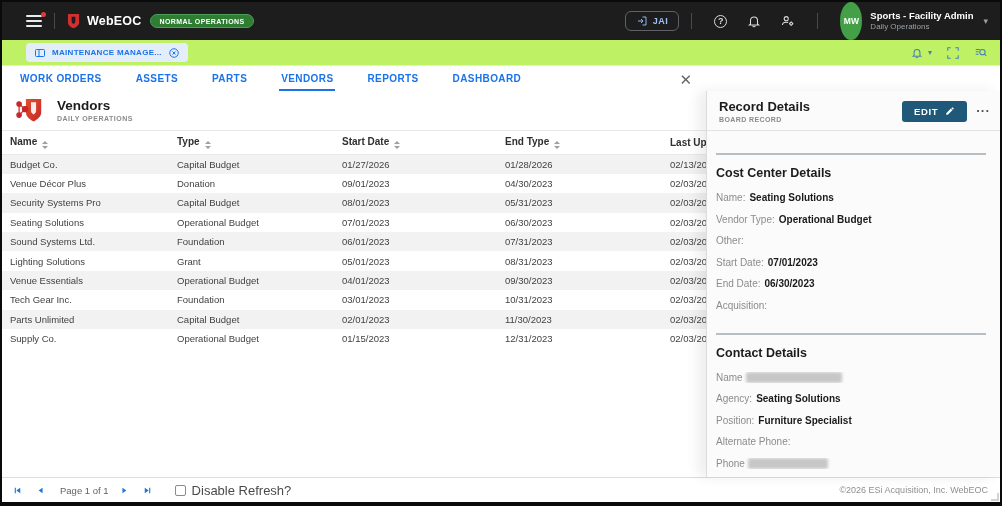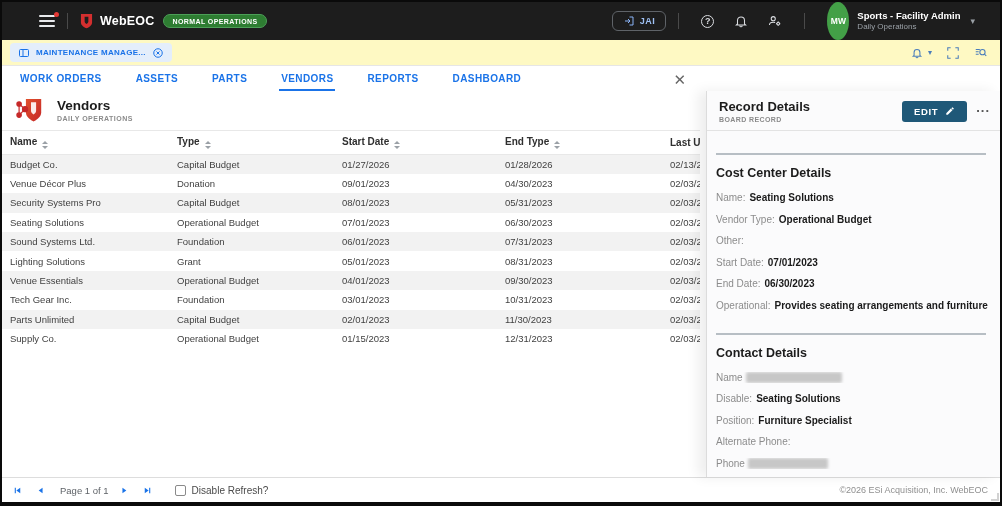--- a/index.html
+++ b/index.html
@@ -4,51 +4,51 @@
 <style>
   :root{
     --accent:#1a73e8; --badge-green:#2e7d32; --edit-btn:#1f5878;
     --avatar-green:#43a047; --logo-red:#d32f2f; --alt-row:#f2f2f2;
   }
   *{box-sizing:border-box; margin:0; padding:0;}
   body{font-family:"Liberation Sans", sans-serif; background:#333; width:1002px; height:506px;}
   .screen{width:1002px;height:506px;border:2px solid #0a0a0a;border-bottom-width:4px;display:flex;flex-direction:column;background:#fff;overflow:hidden;}
 
   
-  .topbar{flex:0 0 30px;background:#1d1d1d;display:flex;align-items:center;padding:0 25px;color:#e8eaed;}
+  .topbar{flex:0 0 30px;background:#1d1d1d;display:flex;align-items:center;padding:0 12px;color:#e8eaed;}
   .hamburger{position:relative;width:16px;height:12px;display:flex;flex-direction:column;justify-content:space-between;cursor:pointer;margin-left:12px;}
   .hamburger i{display:block;height:2px;background:#e8eaed;border-radius:1px;}
   .hamburger .dot{position:absolute;top:-3px;right:-4px;width:5px;height:5px;border-radius:50%;background:#e53935;}
   .tb-divider{width:1px;height:16px;background:#4a4a4a;margin:0 12px;}
   .shield{width:13px;height:16px;}
   .app-name{font-size:12.5px;font-weight:bold;color:#fff;margin-left:7px;letter-spacing:.2px;}
   .status-badge{margin-left:9px;background:var(--badge-green);border:1px solid #4c9f57;color:#fff;font-size:7px;font-weight:bold;letter-spacing:.4px;padding:2.5px 8px;border-radius:9px;}
   .tb-right{margin-left:auto;display:flex;align-items:center;gap:0;}
   .jai-btn{display:flex;align-items:center;gap:5px;border:1px solid #5f6368;border-radius:6px;padding:3px 10px;cursor:pointer;}
   .jai-btn svg{width:12px;height:12px;stroke:#8ab4f8;fill:none;stroke-width:2;}
   .jai-btn span{font-size:9px;font-weight:bold;color:#9fc1f5;letter-spacing:.5px;}
   .tb-icon{width:14px;height:14px;margin:0 10px;cursor:pointer;stroke:#dadce0;fill:none;stroke-width:1.8;}
   .help-circle{width:13px;height:13px;border:1.4px solid #dadce0;border-radius:50%;font-size:9px;color:#dadce0;display:flex;align-items:center;justify-content:center;font-weight:bold;margin:0 10px;cursor:pointer;}
   .avatar{width:22px;height:38px;border-radius:50%;background:var(--avatar-green);color:#fff;font-size:8.5px;font-weight:bold;display:flex;align-items:center;justify-content:center;margin:0 8px 0 10px;cursor:pointer;}
   .user-text{line-height:1.15;cursor:pointer;}
   .user-name{font-size:9.5px;font-weight:bold;color:#fff;}
   .user-sub{font-size:8px;color:#9aa0a6;}
   .caret{color:#9aa0a6;font-size:9px;margin-left:10px;cursor:pointer;}
 
   
-  .boardbar{flex:0 0 26px;background:#fef9c3;border-bottom:1px solid #e6e6e6;display:flex;align-items:center;padding:0 12px 0 8px;}
+  .boardbar{flex:0 0 26px;background:#bef264;border-bottom:1px solid #e6e6e6;display:flex;align-items:center;padding:0 12px 0 24px;}
   .board-tab{display:flex;align-items:center;gap:6px;background:#e4eefb;border-radius:4px;padding:3.5px 8px;cursor:pointer;}
   .board-tab svg{width:12px;height:12px;stroke:var(--accent);fill:none;stroke-width:2;}
   .board-tab .lbl{font-size:8px;font-weight:bold;color:var(--accent);letter-spacing:.3px;}
   .bb-right{margin-left:auto;display:flex;align-items:center;gap:14px;}
   .bb-right svg{width:14px;height:14px;stroke:#4a7dbb;fill:none;stroke-width:1.8;cursor:pointer;}
   .bb-caret{color:#4a7dbb;font-size:8px;margin-left:-10px;cursor:pointer;}
 
   
-  .content{flex:1;display:flex;min-height:0;gap:6px;}
+  .content{flex:1;display:flex;min-height:0;}
   .left-pane{flex:1;min-width:0;display:flex;flex-direction:column;background:#fff;}
 
   .nav-tabs{display:flex;align-items:center;height:26px;padding:0 12px 0 16px;gap:30px;flex:0 0 26px;}
   .nav-tab{font-size:10px;font-weight:bold;color:var(--accent);letter-spacing:.4px;cursor:pointer;padding:6px 2px 5px;border-bottom:2px solid transparent;white-space:nowrap;}
   .nav-tab.active{border-bottom-color:var(--accent);}
   .pane-close{margin-left:auto;color:#666;font-size:15px;line-height:1;cursor:pointer;padding:0 2px;}
 
   .board-header{display:flex;align-items:center;padding:5px 0 7px 12px;gap:9px;flex:0 0 auto;}
   .vendors-logo{width:34px;height:26px;}
   .bh-title{font-size:13.5px;font-weight:bold;color:#1c1c1c;}
@@ -81,21 +81,21 @@
   .flabel{color:#8c8c8c;}
   .fvalue{font-weight:bold;color:#1a1a1a;margin-left:4px;}
   .redacted{display:inline-block;height:11px;background:#c7c7c7;border-radius:2px;margin-left:3px;filter:blur(1.5px);}
 
   
   .footer{flex:0 0 25px;border-top:1px solid #ddd;background:#fff;display:flex;align-items:center;padding:0 12px 0 10px;position:relative;}
   .pg-btn{display:flex;align-items:center;cursor:pointer;margin-right:12px;}
   .pg-btn svg{width:11px;height:11px;fill:var(--accent);}
   .page-text{font-size:9.5px;color:#5f6368;margin:0 10px 0 2px;}
   .chk{width:11px;height:11px;border:1px solid #8a8a8a;border-radius:2px;background:#fff;margin:0 6px 0 10px;cursor:pointer;flex:0 0 auto;}
-  .chk-label{font-size:10px;color:#4a4a4a;cursor:pointer;text-align:right;}
+  .chk-label{font-size:13px;color:#4a4a4a;cursor:pointer;text-align:right;}
   .copyright{margin-left:auto;font-size:9px;color:#8f8f8f;}
   .resize-corner{position:absolute;right:1px;bottom:1px;width:8px;height:8px;border-right:2px solid #c0c0c0;border-bottom:2px solid #c0c0c0;transform:rotate(0deg);opacity:.7;}
 </style>
 </head>
 <body>
 
 <div class="screen">
 
   <div class="topbar">
     <div class="hamburger">
@@ -341,31 +341,30 @@
           </div>
           <div class="field">
             <span class="flabel">Start Date:</span>
             <span class="fvalue">07/01/2023</span>
           </div>
           <div class="field">
             <span class="flabel">End Date:</span>
             <span class="fvalue">06/30/2023</span>
           </div>
           <div class="field">
-            <span class="flabel">Operational:</span>
-            <span class="fvalue">Provides seating arrangements and furniture</span>
+            <span class="flabel">Acquisition:</span>
           </div>
           <hr class="section-rule">
           <div class="section-heading">Contact Details</div>
           <div class="field">
             <span class="flabel">Name</span>
             <span class="redacted" style="width: 96px;"></span>
           </div>
           <div class="field">
-            <span class="flabel">Disable:</span>
+            <span class="flabel">Agency:</span>
             <span class="fvalue">Seating Solutions</span>
           </div>
           <div class="field">
             <span class="flabel">Position:</span>
             <span class="fvalue">Furniture Specialist</span>
           </div>
           <div class="field">
             <span class="flabel">Alternate Phone:</span>
           </div>
           <div class="field">

